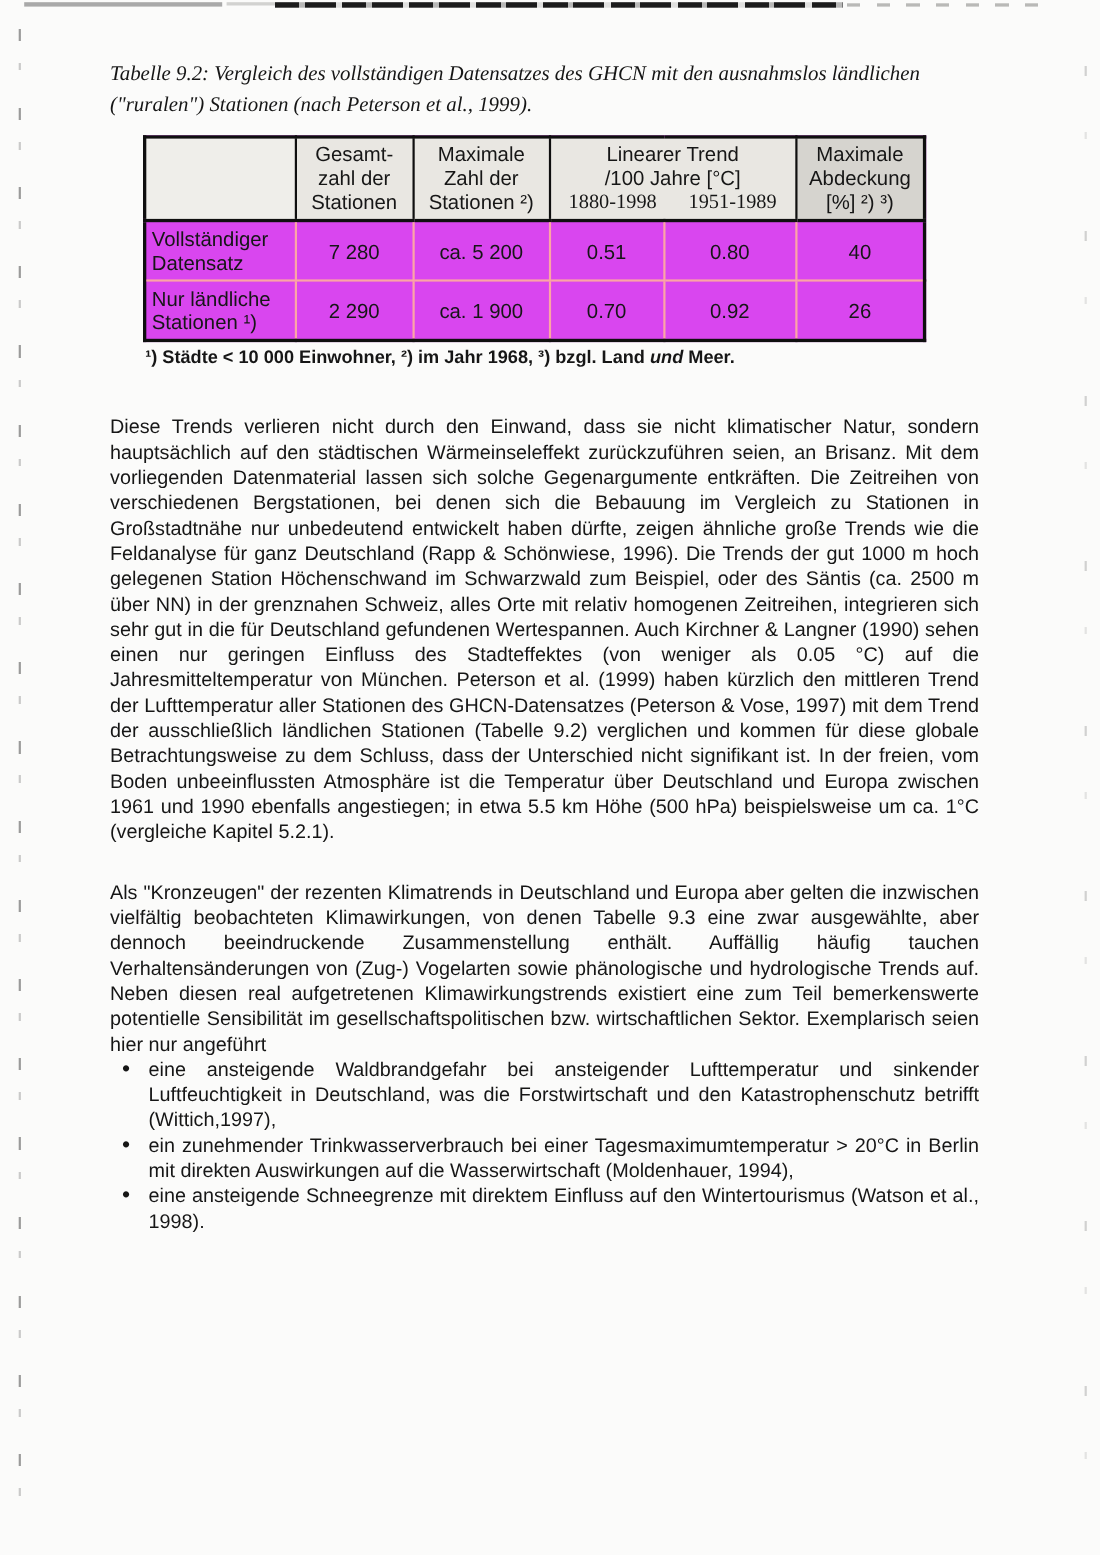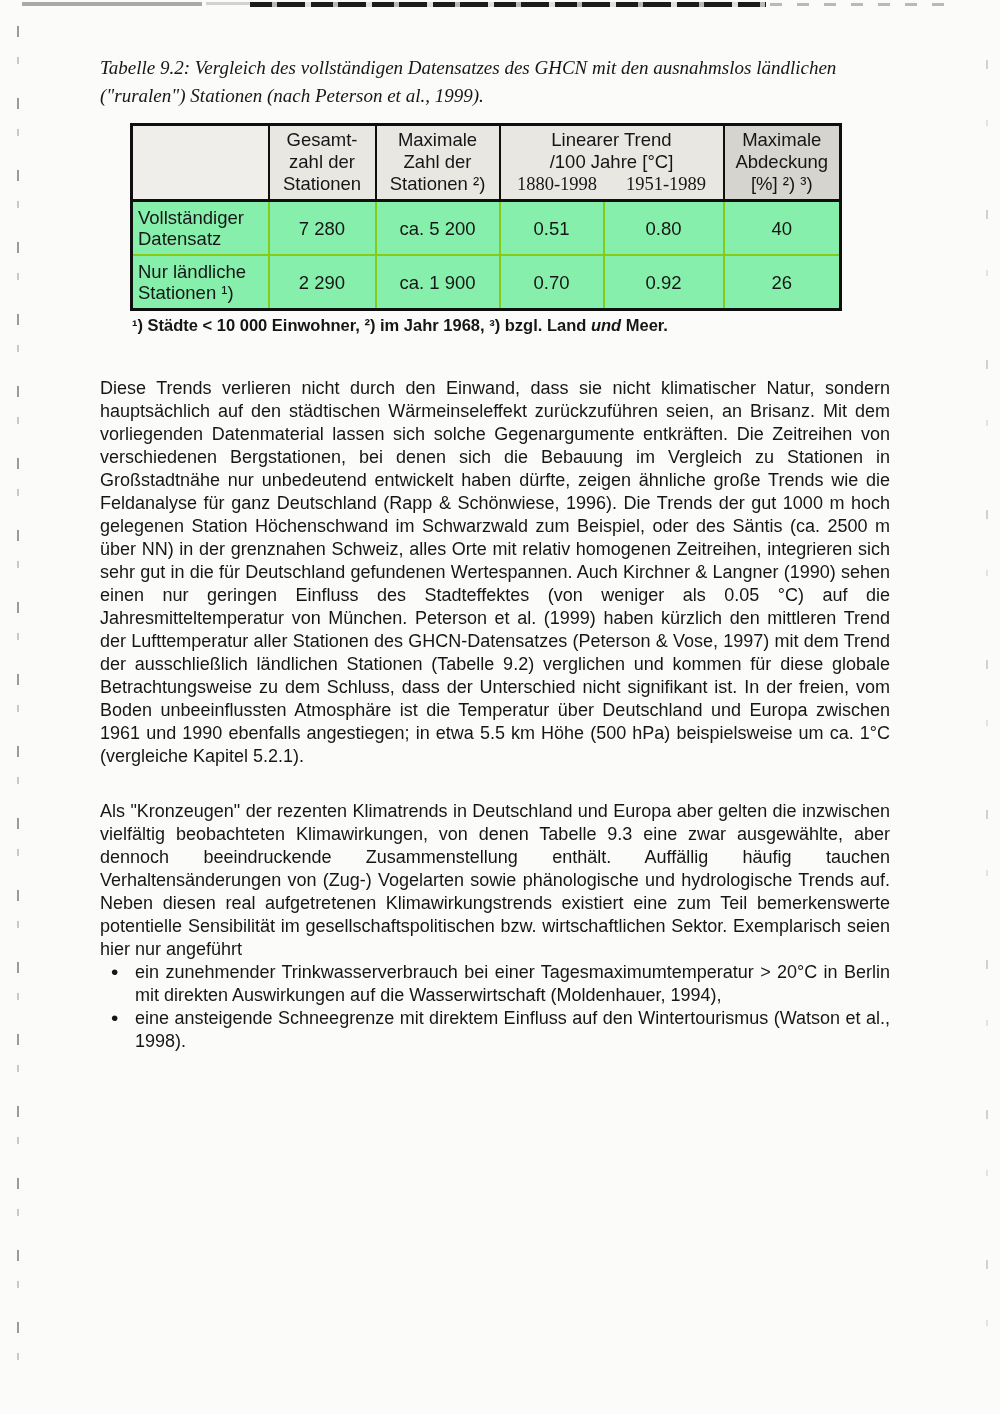--- a/index.html
+++ b/index.html
@@ -24,36 +24,36 @@
     background: repeating-linear-gradient(180deg, rgba(130,130,130,.35) 0 9px, transparent 9px 60px, rgba(130,130,130,.2) 60px 66px, transparent 66px 150px); }
 
   
   .content { position: absolute; left: 100px; top: 54px; width: 790px; }
   .page-number { text-align: right; font-size: 23px; line-height: 24px; margin: 0 0 40px 0; letter-spacing: .5px; }
 
   .caption { font-style: italic; font-size: 19px; line-height: 28px; margin: 0 0 8px 0; text-align: left; font-family: Liberation Serif, serif; }
 
   
   .table-wrap { margin: 0 0 0 30px; }
-  table { border-collapse: collapse; border: 3px solid #0f0f0f; background: #86efac; table-layout: fixed; margin-top: 13px; }
+  table { border-collapse: collapse; border: 3px solid #0f0f0f; background: #d946ef; table-layout: fixed; margin-top: 13px; }
   col.c1 { width: 137px; } col.c2 { width: 107px; } col.c3 { width: 124px; }
   col.c4 { width: 104px; } col.c5 { width: 120px; } col.c6 { width: 117px; }
   th {
     font-weight: 400; font-size: 18.5px; line-height: 22px;
     background: #e9e7e2;
     border: 2px solid #0f0f0f; border-bottom: 3px solid #0f0f0f;
     text-align: center; vertical-align: top; padding: 3px 2px 4px 2px;
   }
   th.c-cov { background: #d6d4cf; }
   th.c-empty { background: #efeeea; }
   .pre { white-space: pre-line; }
   .periods { display: flex; }
   .periods span { flex: 1; text-align: center; font-family: Liberation Serif, serif; }
   td {
-    border: 2px solid #84cc16;
+    border: 2px solid #fca5a5;
     font-size: 18.5px; line-height: 21px;
     text-align: center; vertical-align: middle;
     padding: 4px 2px; height: 44px; box-sizing: content-box;
   }
   td.rowlabel { text-align: left; padding-left: 5px; }
   .footnote { margin: 4px 0 0 2px; font-size: 16.5px; line-height: 20px; font-weight: bold; }
   .footnote i { font-style: italic; }
 
   
   .body { text-align: justify; font-size: 18px; line-height: 23px; margin: 0; }
@@ -132,17 +132,18 @@
       </tbody>
     </table>
     <p class="footnote"><span>¹) Städte &lt; 10 000 Einwohner, ²) im Jahr 1968, ³) bzgl. Land </span><i>und</i><span> Meer.</span></p>
   </div>
 
   <p class="body p1">Diese Trends verlieren nicht durch den Einwand, dass sie nicht klimatischer Natur, sondern hauptsächlich auf den städtischen Wärmeinseleffekt zurückzuführen seien, an Brisanz. Mit dem vorliegenden Datenmaterial lassen sich solche Gegenargumente entkräften. Die Zeitreihen von verschiedenen Bergstationen, bei denen sich die Bebauung im Vergleich zu Stationen in Großstadtnähe nur unbedeutend entwickelt haben dürfte, zeigen ähnliche große Trends wie die Feldanalyse für ganz Deutschland (Rapp &amp; Schönwiese, 1996). Die Trends der gut 1000 m hoch gelegenen Station Höchenschwand im Schwarzwald zum Beispiel, oder des Säntis (ca. 2500 m über NN) in der grenznahen Schweiz, alles Orte mit relativ homogenen Zeitreihen, integrieren sich sehr gut in die für Deutschland gefundenen Wertespannen. Auch Kirchner &amp; Langner (1990) sehen einen nur geringen Einfluss des Stadteffektes (von weniger als 0.05 °C) auf die Jahresmitteltemperatur von München. Peterson et al. (1999) haben kürzlich den mittleren Trend der Lufttemperatur aller Stationen des GHCN-Datensatzes (Peterson &amp; Vose, 1997) mit dem Trend der ausschließlich ländlichen Stationen (Tabelle 9.2) verglichen und kommen für diese globale Betrachtungsweise zu dem Schluss, dass der Unterschied nicht signifikant ist. In der freien, vom Boden unbeeinflussten Atmosphäre ist die Temperatur über Deutschland und Europa zwischen 1961 und 1990 ebenfalls angestiegen; in etwa 5.5 km Höhe (500 hPa) beispielsweise um ca. 1°C (vergleiche Kapitel 5.2.1).</p>
 
   <p class="body p2">Als "Kronzeugen" der rezenten Klimatrends in Deutschland und Europa aber gelten die inzwischen vielfältig beobachteten Klimawirkungen, von denen Tabelle 9.3 eine zwar ausgewählte, aber dennoch beeindruckende Zusammenstellung enthält. Auffällig häufig tauchen Verhaltensänderungen von (Zug-) Vogelarten sowie phänologische und hydrologische Trends auf. Neben diesen real aufgetretenen Klimawirkungstrends existiert eine zum Teil bemerkenswerte potentielle Sensibilität im gesellschaftspolitischen bzw. wirtschaftlichen Sektor. Exemplarisch seien hier nur angeführt</p>
 
   <ul class="bullets">
+    <li>eine ansteigende Waldbrandgefahr bei ansteigender Lufttemperatur und sinkender Luftfeuchtigkeit in Deutschland, was die Forstwirtschaft und den Katastrophenschutz betrifft (Wittich,1997),</li>
     <li>ein zunehmender Trinkwasserverbrauch bei einer Tagesmaximumtemperatur &gt; 20°C in Berlin mit direkten Auswirkungen auf die Wasserwirtschaft (Moldenhauer, 1994),</li>
     <li>eine ansteigende Schneegrenze mit direktem Einfluss auf den Wintertourismus (Watson et al., 1998).</li>
   </ul>
 
 </div>
 
 </body></html>

